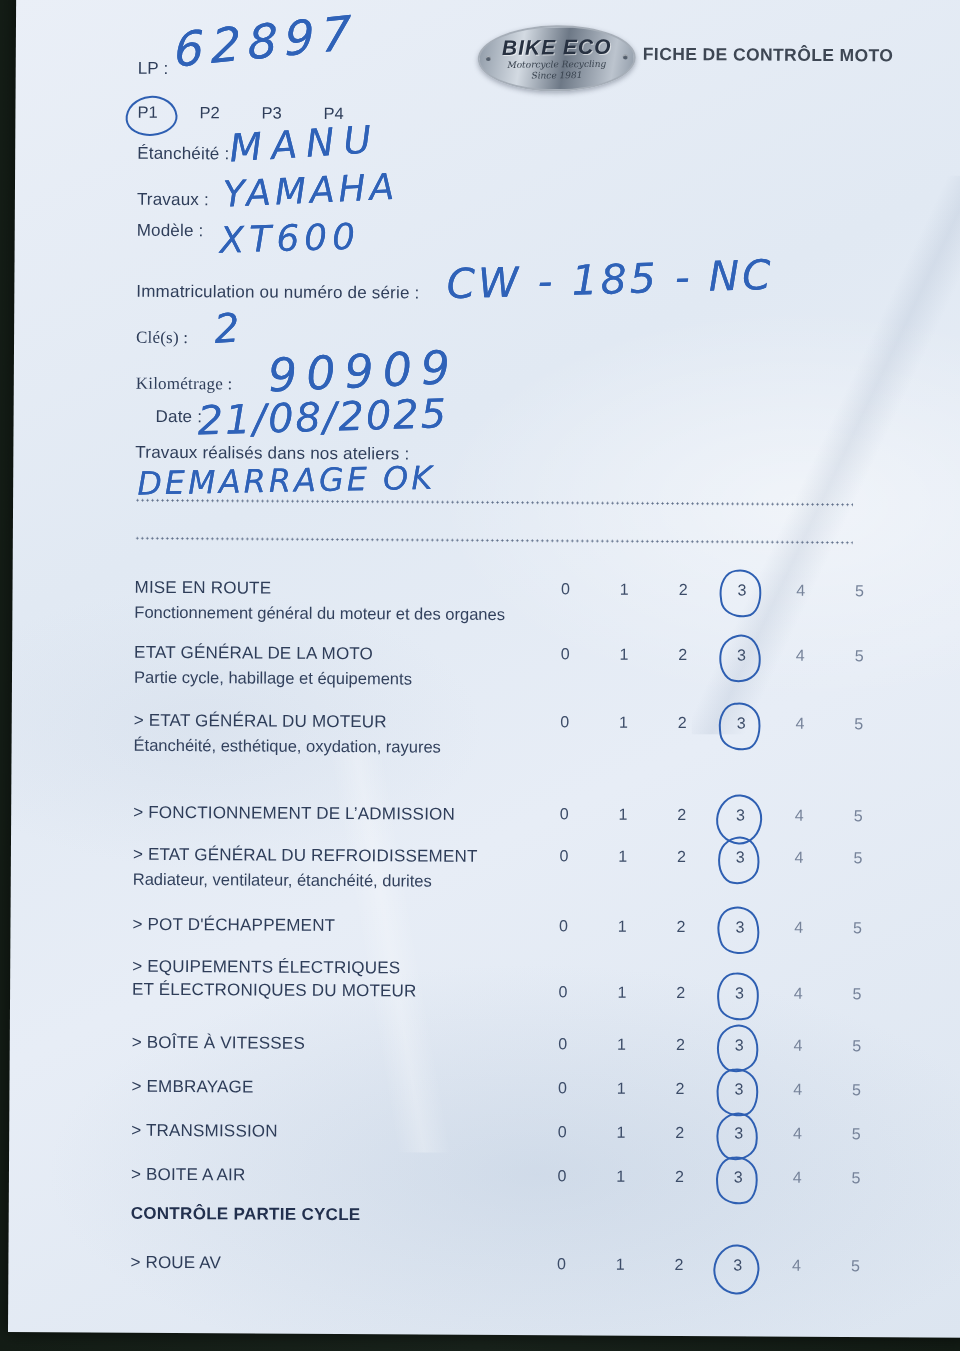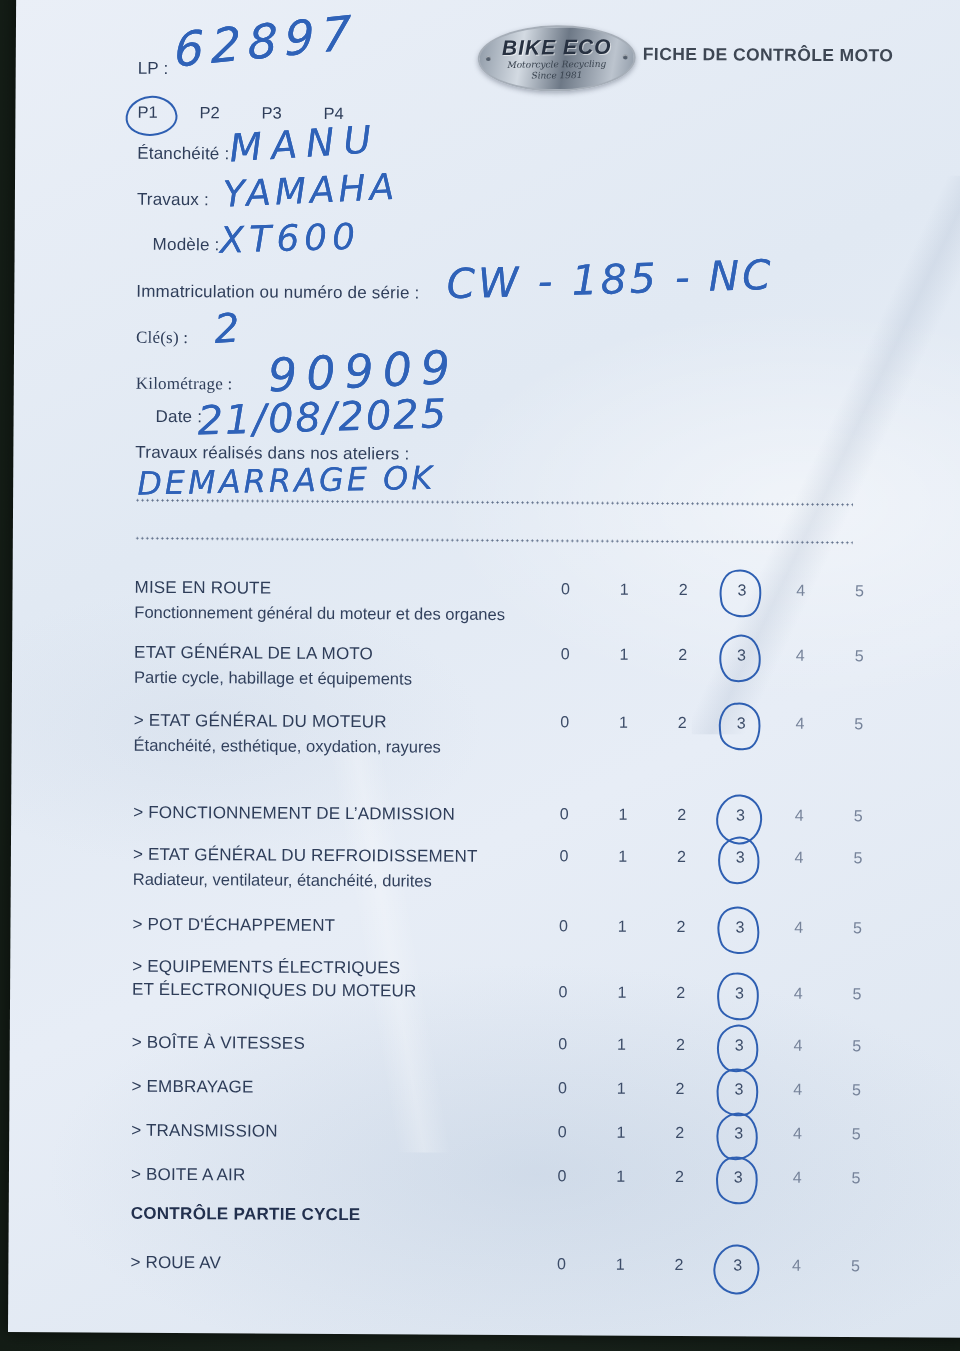--- a/index.html
+++ b/index.html
@@ -87,21 +87,21 @@
     <span class="phase">P3</span>
     <span class="phase">P4</span>
   </div>
 
   <div class="lbl" style="left:122px;top:153px;">Étanchéité :</div>
   <div class="hand" style="left:214px;top:130px;font-size:38px;letter-spacing:9px;transform:rotate(-4deg);">MANU</div>
 
   <div class="lbl" style="left:122px;top:199px;">Travaux :</div>
   <div class="hand" style="left:208px;top:178px;font-size:36px;letter-spacing:4px;transform:rotate(-3deg);">YAMAHA</div>
 
-  <div class="lbl" style="left:122px;top:244px;margin-left:16px;">Modèle :</div>
+  <div class="lbl" style="left:122px;top:230px;">Modèle :</div>
   <div class="hand" style="left:205px;top:226px;font-size:36px;letter-spacing:5px;transform:rotate(-2deg);">XT600</div>
 
   <div class="lbl" style="left:122px;top:291px;">Immatriculation ou numéro de série :</div>
   <div class="hand" style="left:432px;top:262px;font-size:41px;letter-spacing:3px;transform:rotate(-2deg);">CW - 185 - NC</div>
 
   <div class="lbl" style="left:122px;top:337px;font-family:Liberation Serif, serif;">Clé(s) :</div>
   <div class="hand" style="left:200px;top:314px;font-size:40px;transform:rotate(-4deg);">2</div>
 
   <div class="lbl" style="left:122px;top:383px;font-family:Liberation Serif, serif;">Kilométrage :</div>
   <div class="hand" style="left:254px;top:352px;font-size:46px;letter-spacing:9px;transform:rotate(-3deg);">90909</div>

